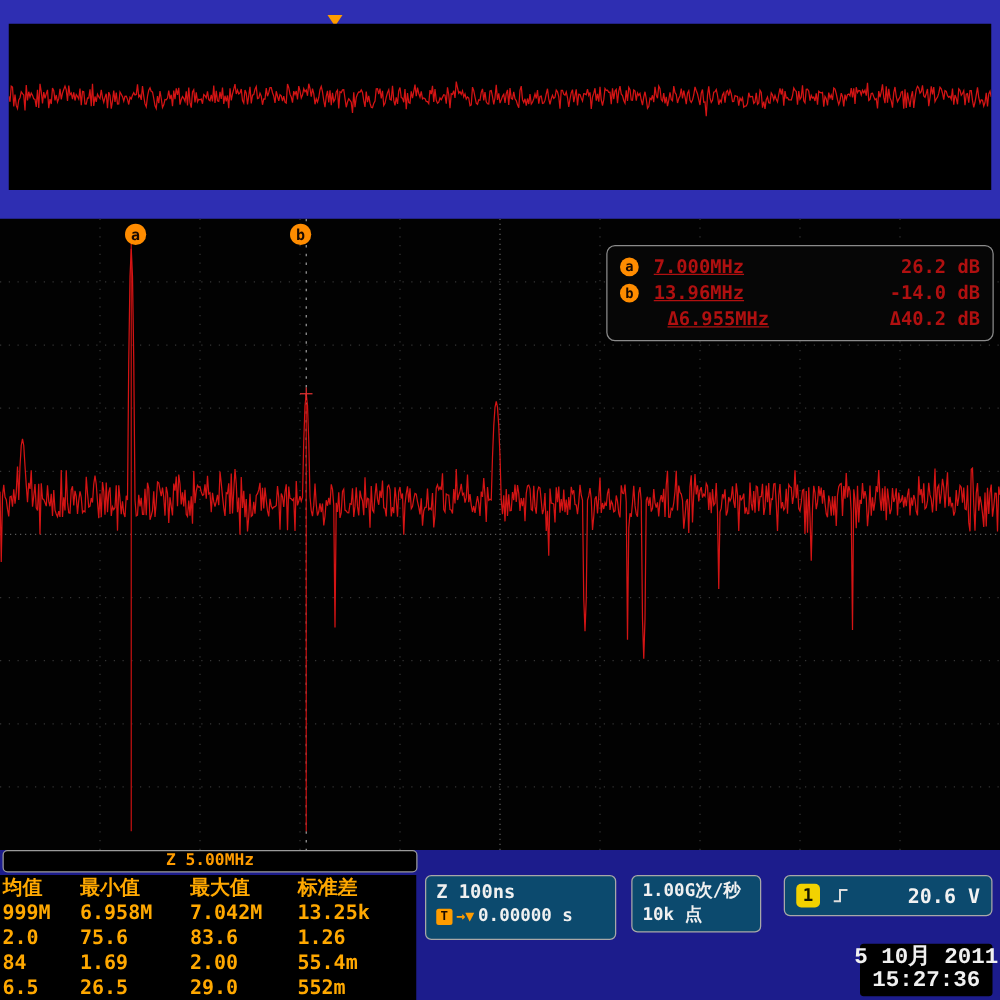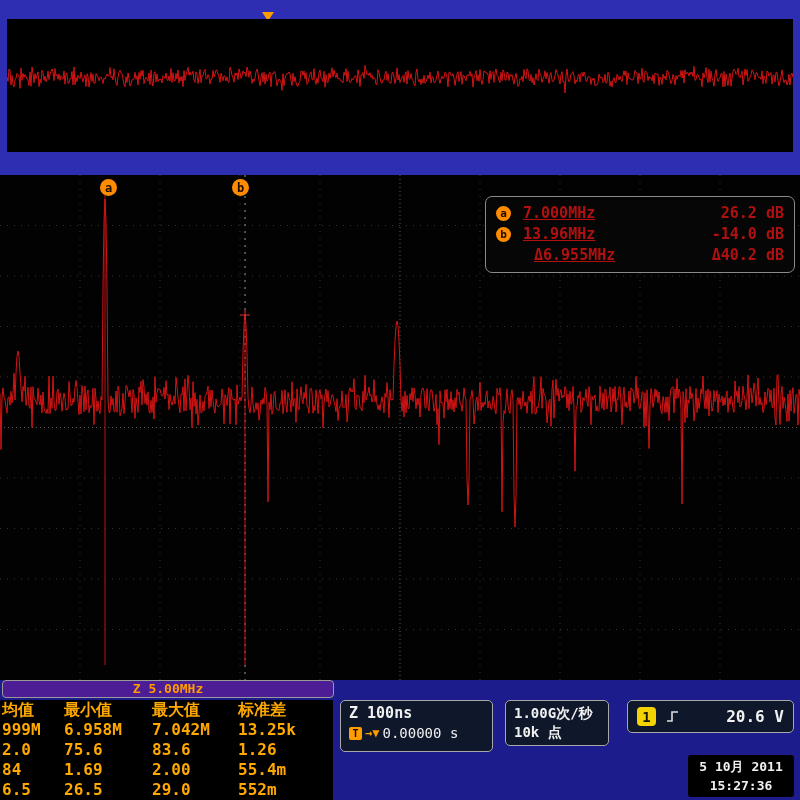--- a/index.html
+++ b/index.html
@@ -32,47 +32,47 @@
     background:#060606;border:1px solid #8a8a8a;border-radius:7px;
     padding:7px 10px 8px 10px;display:flex;flex-direction:column;gap:3px;z-index:6;}
   .ro-row{display:flex;align-items:center;font-size:15px;font-weight:bold;color:#b01010;}
   .cbadge{width:15px;height:15px;border-radius:50%;background:#ff8c00;color:#1a0a00;
     font-size:11px;font-weight:bold;display:flex;align-items:center;justify-content:center;flex:0 0 auto;}
   .ro-freq{margin-left:12px;text-decoration:underline;}
   .ro-row.delta .ro-freq{margin-left:38px;}
   .ro-db{margin-left:auto;}
   
   .zoombar{position:absolute;left:2px;top:680px;width:330px;height:16px;
-    background:#4c1d95;border:1px solid #9a9a9a;border-radius:4px;
+    background:#000000;border:1px solid #9a9a9a;border-radius:4px;
     color:#ff9c00;font-size:13px;font-weight:bold;text-align:center;line-height:16px;z-index:4;}
   
   .bottombg{position:absolute;left:0;top:680px;width:800px;height:120px;background:#1c1c8c;z-index:1;}
   .meas-table{position:absolute;left:0;top:700px;width:333px;height:100px;background:#000;z-index:3;
     padding-left:2px;box-sizing:border-box;}
   .meas-row{display:grid;grid-template-columns:62px 88px 86px 90px;height:20px;line-height:20px;
     color:#ffa800;font-size:16px;font-weight:bold;}
   .meas-row span{white-space:nowrap;overflow:hidden;}
-  .scope-box{position:absolute;background:#0f172a;border:1px solid #a8a8a8;border-radius:5px;
+  .scope-box{position:absolute;background:#0c4a6e;border:1px solid #a8a8a8;border-radius:5px;
     box-sizing:border-box;z-index:3;color:#e8e8e8;}
   .tbox{left:340px;top:700px;width:153px;height:52px;padding:3px 8px;}
   .tbox .l1{font-size:15px;font-weight:bold;color:#f0f0f0;}
   .tbox .l2{display:flex;align-items:center;margin-top:3px;}
   .tbadge{width:13px;height:13px;background:#ff9c00;color:#1a0a00;font-size:10px;font-weight:bold;
     display:flex;align-items:center;justify-content:center;border-radius:2px;flex:0 0 auto;}
   .tarrow{color:#ff9c00;font-size:12px;font-weight:bold;margin:0 3px;}
-  .tval{color:#f0f0f0;font-size:14px;font-weight:normal;}
+  .tval{color:#f0f0f0;font-size:14px;font-weight:bold;}
   .acqbox{left:505px;top:700px;width:104px;height:46px;padding:3px 8px;}
   .acqbox div{font-size:14px;font-weight:bold;color:#f0f0f0;line-height:19px;white-space:nowrap;}
   .chbox{left:627px;top:700px;width:167px;height:33px;display:flex;align-items:center;padding:0 9px;gap:9px;}
   .chbadge{width:19px;height:19px;background:#f2d200;color:#151500;border-radius:4px;
     font-size:14px;font-weight:bold;display:flex;align-items:center;justify-content:center;flex:0 0 auto;}
   .chval{margin-left:auto;font-size:16px;font-weight:bold;color:#f2f2f2;}
   .dtbox{position:absolute;left:688px;top:755px;width:106px;height:42px;background:#000;border-radius:3px;
     z-index:3;display:flex;flex-direction:column;align-items:center;justify-content:center;}
-  .dtbox div{color:#f0f0f0;font-size:13px;font-weight:bold;line-height:19px;white-space:nowrap;}
+  .dtbox div{color:#f0f0f0;font-size:18px;font-weight:bold;line-height:19px;white-space:nowrap;font-family:Liberation Mono, monospace;}
 </style>
 </head>
 <body>
 
 <div class="stage">
 
   <div class="trig-marker"></div>
 
   <div class="toppanel">
     <svg width="786" height="133">

